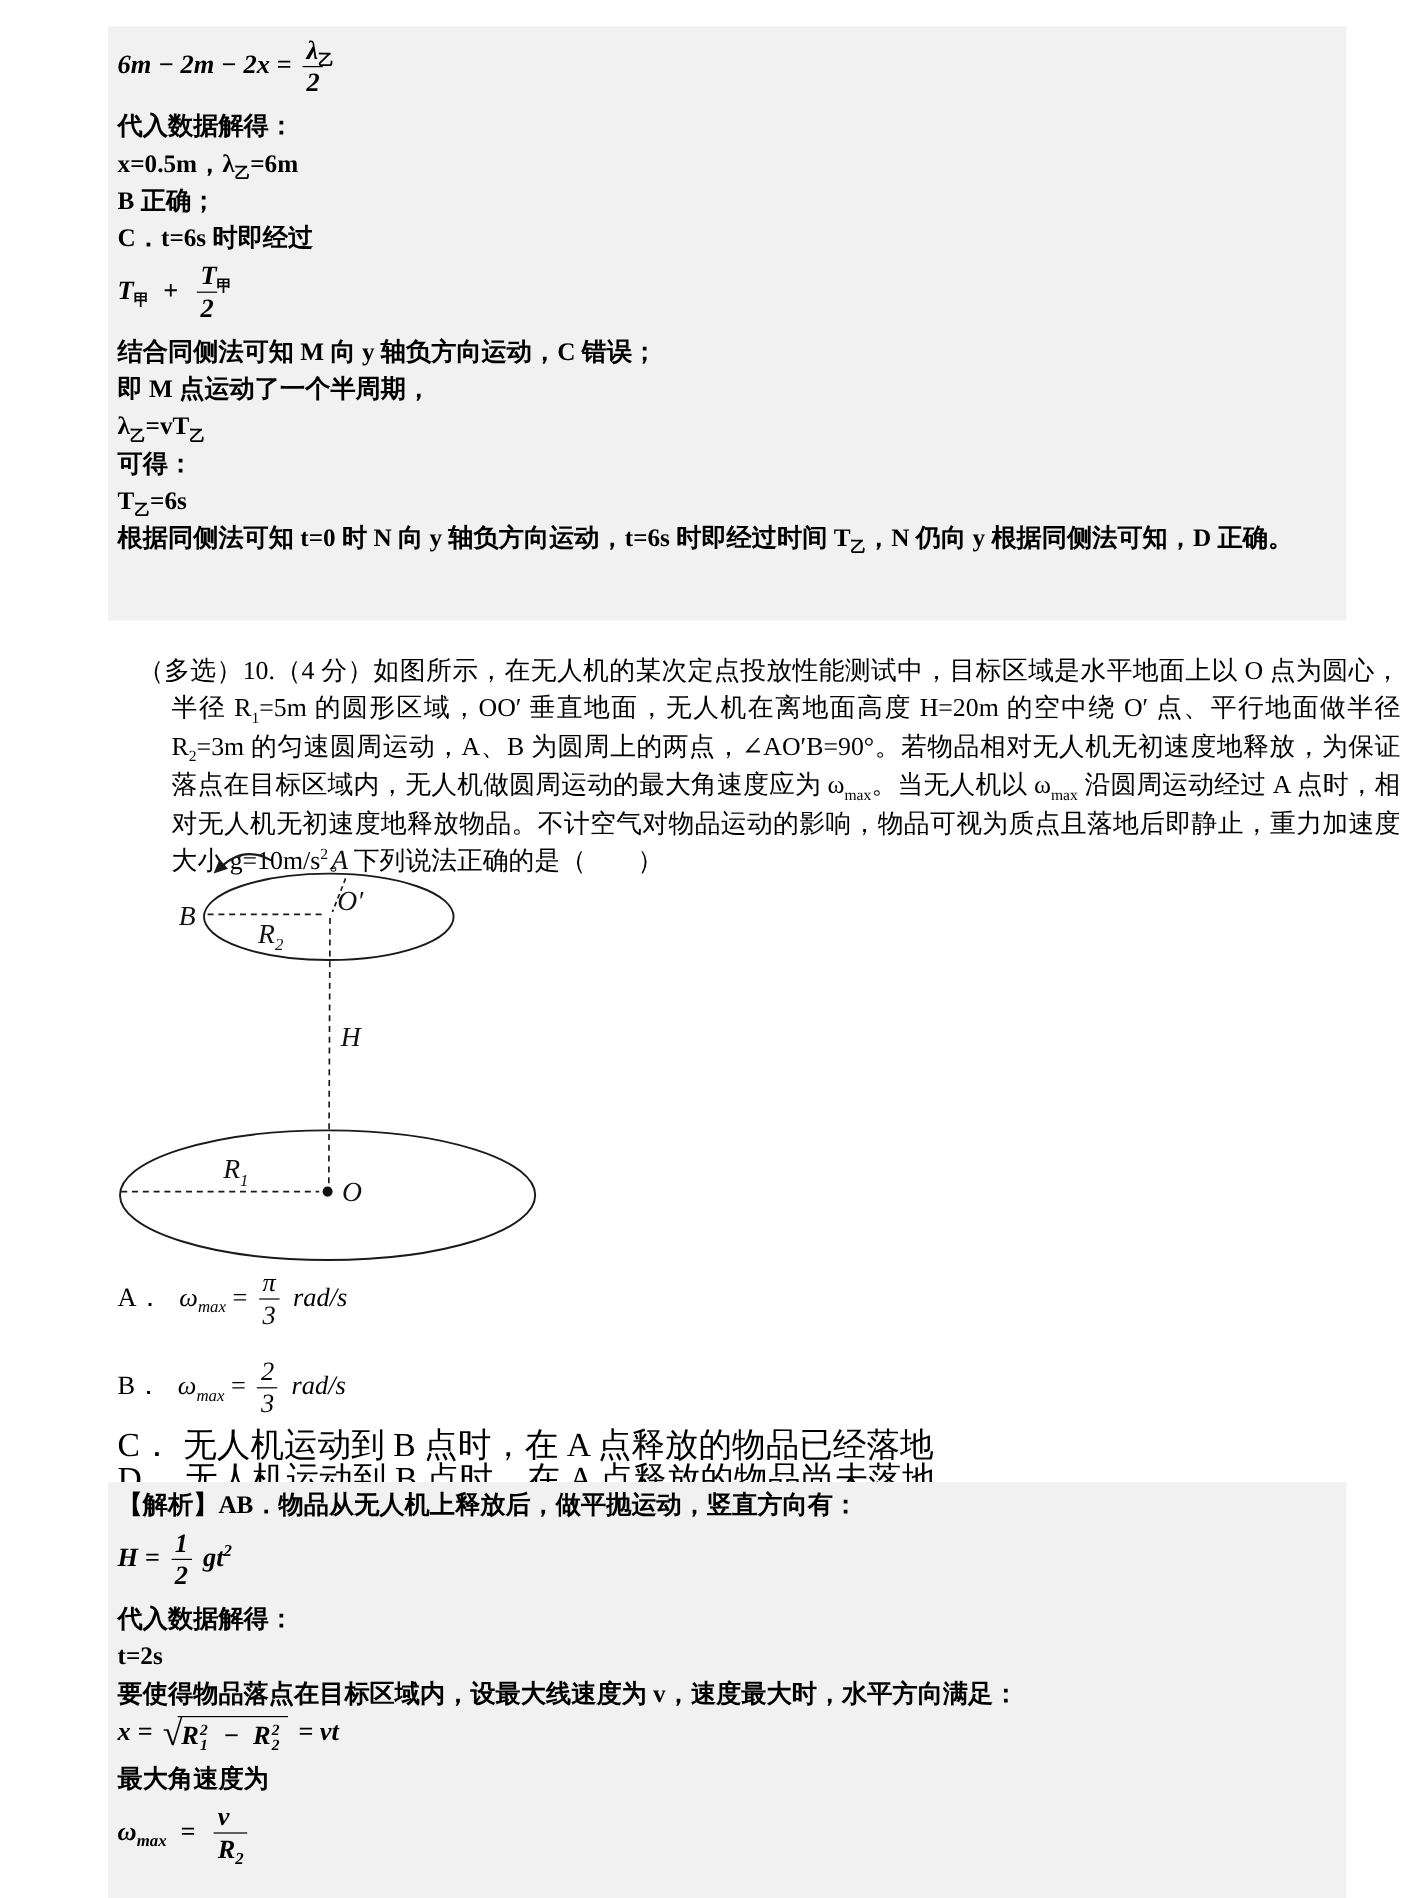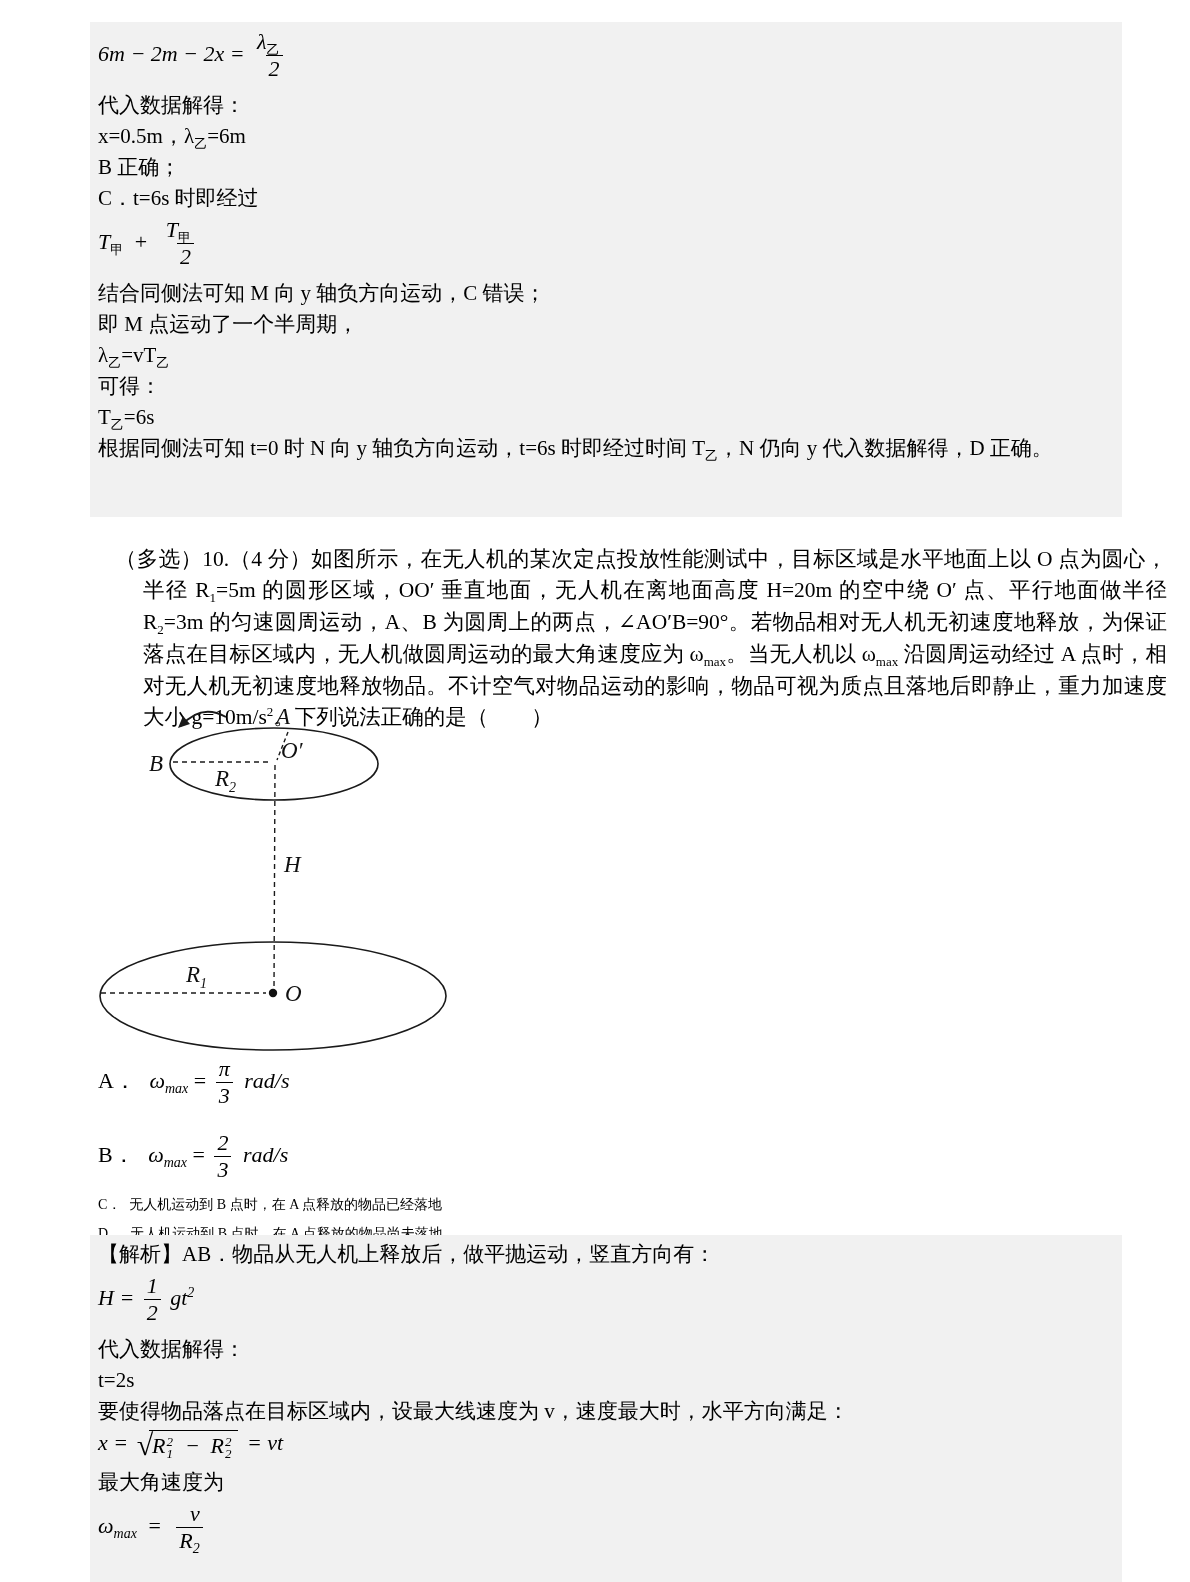--- a/index.html
+++ b/index.html
@@ -1,45 +1,45 @@
 <!DOCTYPE html>
 <html><head>
 <meta charset="utf-8">
 <style>
   html,body{margin:0;padding:0;background:#fff;}
   .page{position:relative;width:1190px;height:1582px;background:#ffffff;overflow:hidden;
         font-family:"Liberation Serif","DejaVu Serif",serif;color:#000;}
-  .panel{position:absolute;left:90px;width:1032px;background:#f1f1f1;padding:4px 8px 0 8px;box-sizing:border-box;overflow:hidden;}
+  .panel{position:absolute;left:90px;width:1032px;background:#f1f1f1;padding:4px 8px 0 8px;box-sizing:border-box;overflow:hidden;font-weight:bold;}
   #panel1{top:22px;height:495px;}
   #panel2{top:1235px;height:385px;}
   .t{font-size:21px;line-height:31px;}
   sub{font-size:13px;line-height:0;}
   sup{font-size:13px;line-height:0;}
   sub.cjk{font-size:13px;font-style:normal;}
   sub.msub{font-size:14px;font-style:italic;}
   sup.msup{font-size:14px;font-style:italic;}
   .mi{font-style:italic;}
   .fm{font-size:22px;margin:3px 0 7px 0;}
   .fm .op{font-style:normal;margin:0 6px;}
-  .frac{display:inline-flex;flex-direction:column;align-items:flex-end;vertical-align:middle;
+  .frac{display:inline-flex;flex-direction:column;align-items:flex-start;vertical-align:middle;
         text-align:center;margin:0 4px;line-height:1.2;}
   .frac .den{border-top:1.5px solid #000;padding:0 3px;}
   .frac .num{padding:0 3px;}
   .sqrt{display:inline-flex;align-items:center;vertical-align:middle;margin:0 3px;}
   .sqrt .rad{font-size:30px;font-style:normal;line-height:1;}
   .sqrt .sqbody{border-top:1.7px solid #000;padding:2px 5px 0 3px;margin-left:-4px;}
   .ss{display:inline-flex;flex-direction:column;align-items:flex-start;font-size:13px;
       line-height:12px;vertical-align:middle;margin:0 2px 0 1px;font-style:italic;}
   .question{position:absolute;left:80px;top:522px;width:1052px;font-size:21.5px;line-height:31.8px;
             text-align:justify;padding-left:28px;text-indent:-28px;box-sizing:border-box;margin-left:35px;}
   .figure{position:absolute;left:0;top:698px;width:500px;height:360px;}
   .fig-label text{font-family:"Liberation Serif","DejaVu Serif",serif;font-style:italic;font-size:23px;fill:#111;}
   .fig-sub{font-size:14px;}
   .options{position:absolute;left:98px;top:1056px;width:980px;}
-  .opt{font-size:14px;line-height:29px;}
+  .opt{font-size:28px;line-height:29px;}
   .opt .lbl{font-style:normal;margin-right:8px;}
   .opt-fm{font-size:22px;}
   .opt-a{margin-bottom:20px;}
   .opt-b{margin-bottom:6px;}
   .unit{margin-left:2px;text-align:center;}
 </style>
 </head>
 <body>
 
 <div class="page">
@@ -62,21 +62,21 @@
       <span class="frac">
         <span class="num"><span class="mi">T</span><sub class="cjk">甲</sub></span>
         <span class="den mi">2</span>
       </span>
     </div>
     <div class="t">结合同侧法可知 M 向 y 轴负方向运动，C 错误；</div>
     <div class="t">即 M 点运动了一个半周期，</div>
     <div class="t"><span>λ</span><sub>乙</sub><span>=vT</span><sub>乙</sub></div>
     <div class="t">可得：</div>
     <div class="t"><span>T</span><sub>乙</sub><span>=6s</span></div>
-    <div class="t"><span>根据同侧法可知 t=0 时 N 向 y 轴负方向运动，t=6s 时即经过时间 T</span><sub>乙</sub><span>，N 仍向 y 代入数据解得，D 正确。</span></div>
+    <div class="t"><span>根据同侧法可知 t=0 时 N 向 y 轴负方向运动，t=6s 时即经过时间 T</span><sub>乙</sub><span>，N 仍向 y 根据同侧法可知，D 正确。</span></div>
   </section>
 
   <p class="question"><span>（多选）10.（4 分）如图所示，在无人机的某次定点投放性能测试中，目标区域是水平地面上以 O 点为圆心，半径 R</span><sub>1</sub><span>=5m 的圆形区域，OO′ 垂直地面，无人机在离地面高度 H=20m 的空中绕 O′ 点、平行地面做半径 R</span><sub>2</sub><span>=3m 的匀速圆周运动，A、B 为圆周上的两点，∠AO′B=90°。若物品相对无人机无初速度地释放，为保证落点在目标区域内，无人机做圆周运动的最大角速度应为 ω</span><sub>max</sub><span>。当无人机以 ω</span><sub>max</sub><span> 沿圆周运动经过 A 点时，相对无人机无初速度地释放物品。不计空气对物品运动的影响，物品可视为质点且落地后即静止，重力加速度大小 g=10m/s</span><sup>2</sup><span>。下列说法正确的是（　　）</span></p>
 
   <svg class="figure" viewBox="0 0 500 360">
     <g fill="none" stroke="#1a1a1a">
       <ellipse cx="274" cy="66" rx="104" ry="36" stroke-width="1.6"></ellipse>
       <ellipse cx="273" cy="298" rx="173" ry="54" stroke-width="1.6"></ellipse>
       <path d="M226 19 Q201 5 181 28" stroke-width="1.8"></path>
       <line x1="288" y1="34" x2="277" y2="62" stroke-dasharray="4 3" stroke-width="1.4"></line>

